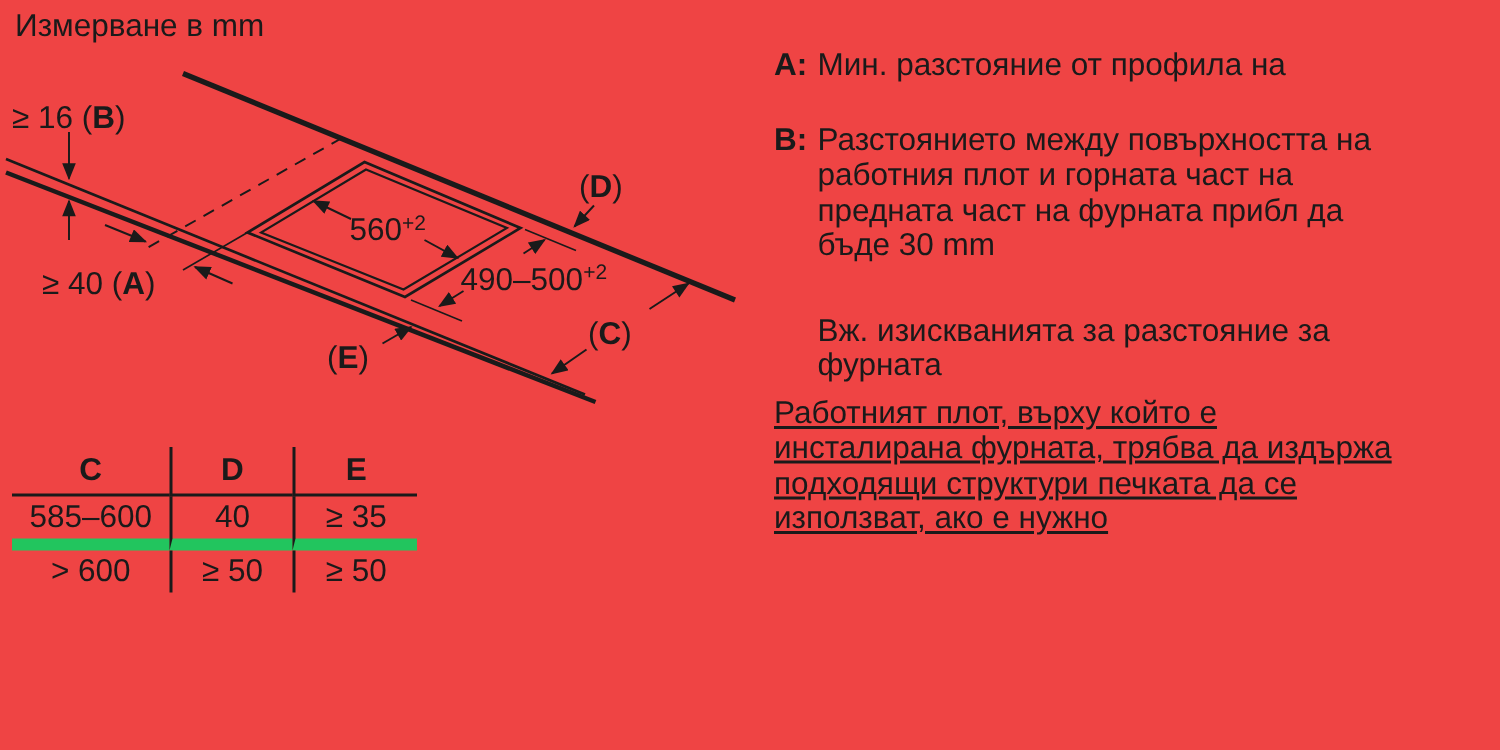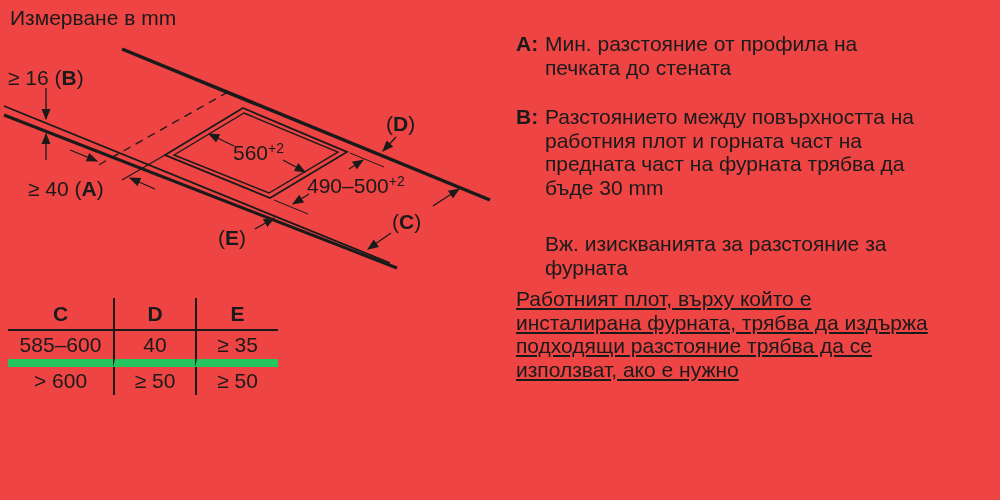--- a/index.html
+++ b/index.html
@@ -89,43 +89,42 @@
     <div class="cell r2 c1">&gt; 600</div>
     <div class="cell r2 c2">≥ 50</div>
     <div class="cell r2 c3">≥ 50</div>
   </div>
 
   <div class="notes">
     <div class="note-block nb1">
       <span class="note-label">A:</span>
       <div>
           <div>Мин. разстояние от профила на</div>
-          <div>печката до стената</div>
         </div>
     </div>
     <div class="note-block nb2">
       <span class="note-label">B:</span>
       <div>
           <div>Разстоянието между повърхността на</div>
           <div>работния плот и горната част на</div>
-          <div>предната част на фурната трябва да</div>
+          <div>предната част на фурната прибл да</div>
           <div>бъде 30 mm</div>
         </div>
     </div>
     <div class="note-block nb3">
       <span class="note-label"></span>
       <div>
           <div>Вж. изискванията за разстояние за</div>
           <div>фурната</div>
         </div>
     </div>
     <div class="note-block flush">
       <span class="note-label"></span>
       <div>
           <div>Работният плот, върху който е</div>
           <div>инсталирана фурната, трябва да издържа</div>
-          <div>подходящи разстояние трябва да се</div>
+          <div>подходящи структури печката да се</div>
           <div>използват, ако е нужно</div>
         </div>
     </div>
   </div>
 
 </div>
 
 </body></html>

